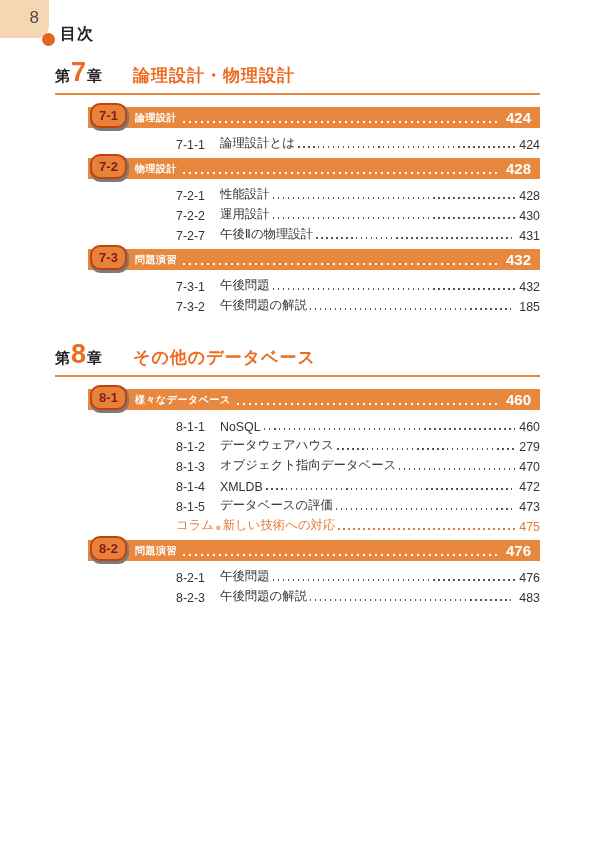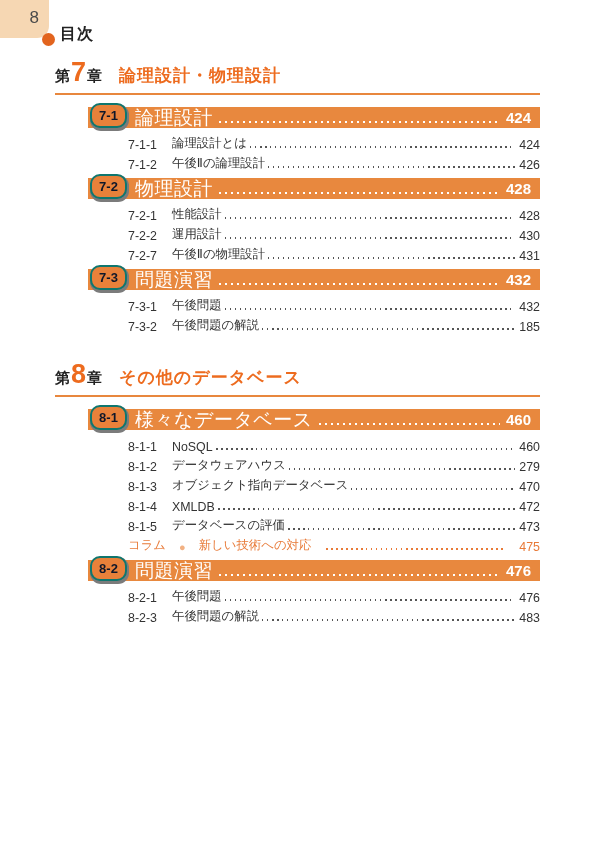--- a/index.html
+++ b/index.html
@@ -44,60 +44,60 @@
   .chapter-block + .chapter-block{margin-top:26px;}
   .chapter-heading{
     display:flex;align-items:baseline;
     border-bottom:2px solid var(--underline-orange);
     padding-bottom:3px;line-height:28px;white-space:nowrap;
   }
   .ch-affix{font-size:15px;font-weight:bold;color:#222222;}
   .ch-num{font-size:27px;font-weight:bold;color:var(--heading-orange);margin:0 1px;}
   .ch-title{
     font-size:17px;font-weight:bold;color:var(--heading-orange);
-    margin-left:17px;letter-spacing:1px;
+    margin-left:31px;letter-spacing:1px;
   }
   
   .section{margin-top:12px;}
   .section + .section{margin-top:6px;}
   .section-bar{
     position:relative;margin-left:33px;height:21px;
     background:var(--bar-orange);
     display:flex;align-items:center;
     padding-left:47px;padding-right:9px;
   }
   .badge{
     position:absolute;left:2px;top:-4px;width:37px;height:25px;
     background:var(--badge-orange);
-    border:2px solid #0f766e;border-radius:10px;
+    border:2px solid #c2410c;border-radius:10px;
     box-shadow:1px 2px 0 1px #7b7b7b;
-    color:#0f172a;font-weight:bold;font-size:13px;
+    color:#7f1d1d;font-weight:bold;font-size:13px;
     display:flex;align-items:center;justify-content:center;
   }
-  .bar-title{color:#ffffff;font-weight:normal;font-size:19px;letter-spacing:0.5px;}
+  .bar-title{color:#ffffff;font-weight:bold;font-size:10px;letter-spacing:0.5px;}
   .bar-leader{
     flex:1;height:2px;align-self:flex-end;margin:0 6px 5px;
     background-image:repeating-linear-gradient(to right,#ffffff 0 2px,transparent 2px 6px);
   }
   .bar-page{color:#ffffff;font-weight:bold;font-size:15px;}
   
   .toc-rows{margin-left:73px;margin-top:4px;}
   .toc-row{
     display:flex;align-items:flex-end;height:20px;
-    font-size:12.4px;color:var(--text-dark);white-space:nowrap;
+    font-size:12.4px;color:var(--text-dark);white-space:nowrap;margin-left:48px;
   }
   .row-num{flex:none;width:44px;}
   .row-title{flex:none;}
   .row-leader{
     flex:1;height:1.6px;align-self:flex-end;margin:0 4px 4px 3px;
     background-image:repeating-linear-gradient(to right,#555555 0 1.5px,transparent 1.5px 5px);
   }
   .row-page{flex:none;}
   
-  .toc-row.column{color:var(--column-orange);gap:12px;}
+  .toc-row.column{color:var(--column-orange);}
   .col-bullet{color:var(--column-bullet);font-size:11px;margin:0 1px 1px;align-self:flex-end;}
   .row-leader.orange{
     background-image:repeating-linear-gradient(to right,var(--column-orange) 0 1.5px,transparent 1.5px 5px);
   }
 </style>
 </head>
 <body>
 
 <div class="corner-tab">
   <span class="corner-page-num">8</span>
@@ -120,26 +120,20 @@
           <span class="bar-leader"></span>
           <span class="bar-page">424</span>
         </div>
         <div class="toc-rows">
           <div class="toc-row">
             <span class="row-num">7-1-1</span>
             <span class="row-title">論理設計とは</span>
             <span class="row-leader"></span>
             <span class="row-page">424</span>
           </div>
-          <div class="toc-row">
-            <span class="row-num">7-1-2</span>
-            <span class="row-title">午後Ⅱの論理設計</span>
-            <span class="row-leader"></span>
-            <span class="row-page">426</span>
-          </div>
         </div>
       </div>
       <div class="section">
         <div class="section-bar">
           <span class="badge">7-2</span>
           <span class="bar-title">物理設計</span>
           <span class="bar-leader"></span>
           <span class="bar-page">428</span>
         </div>
         <div class="toc-rows">

